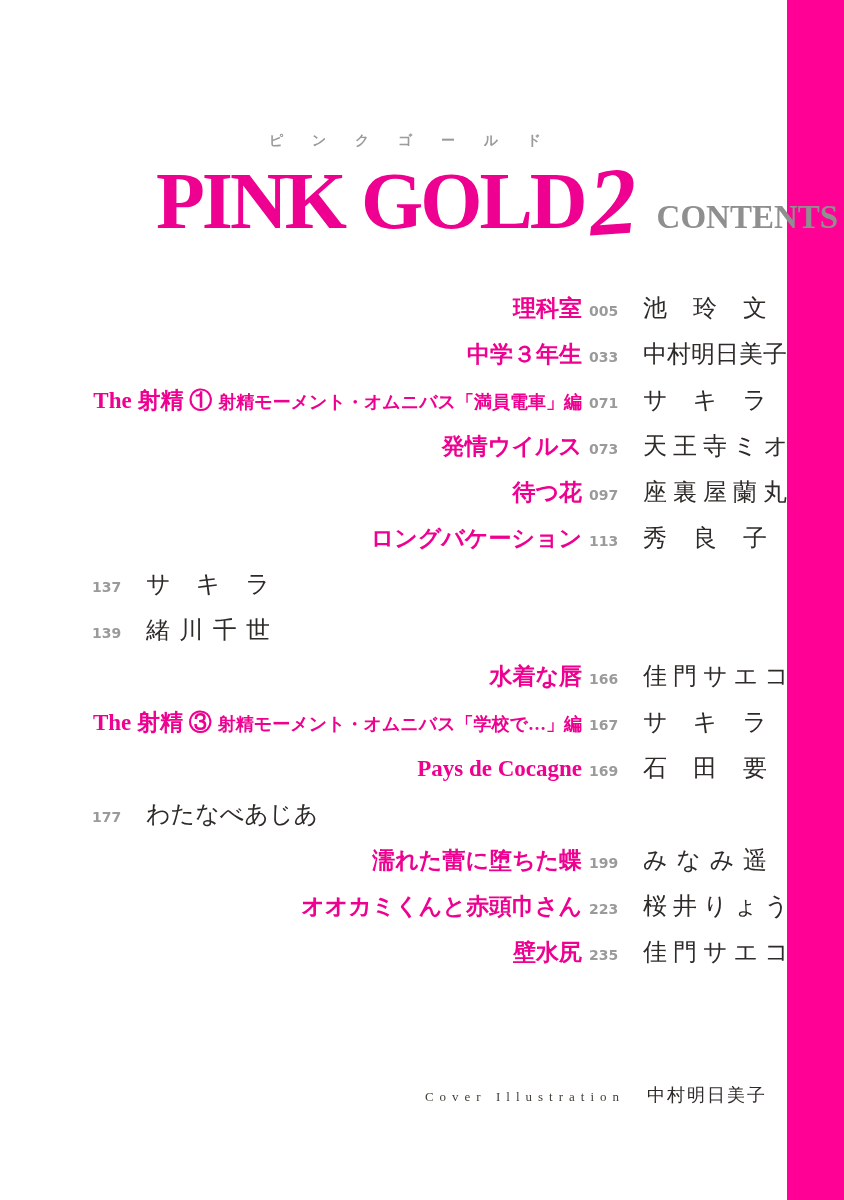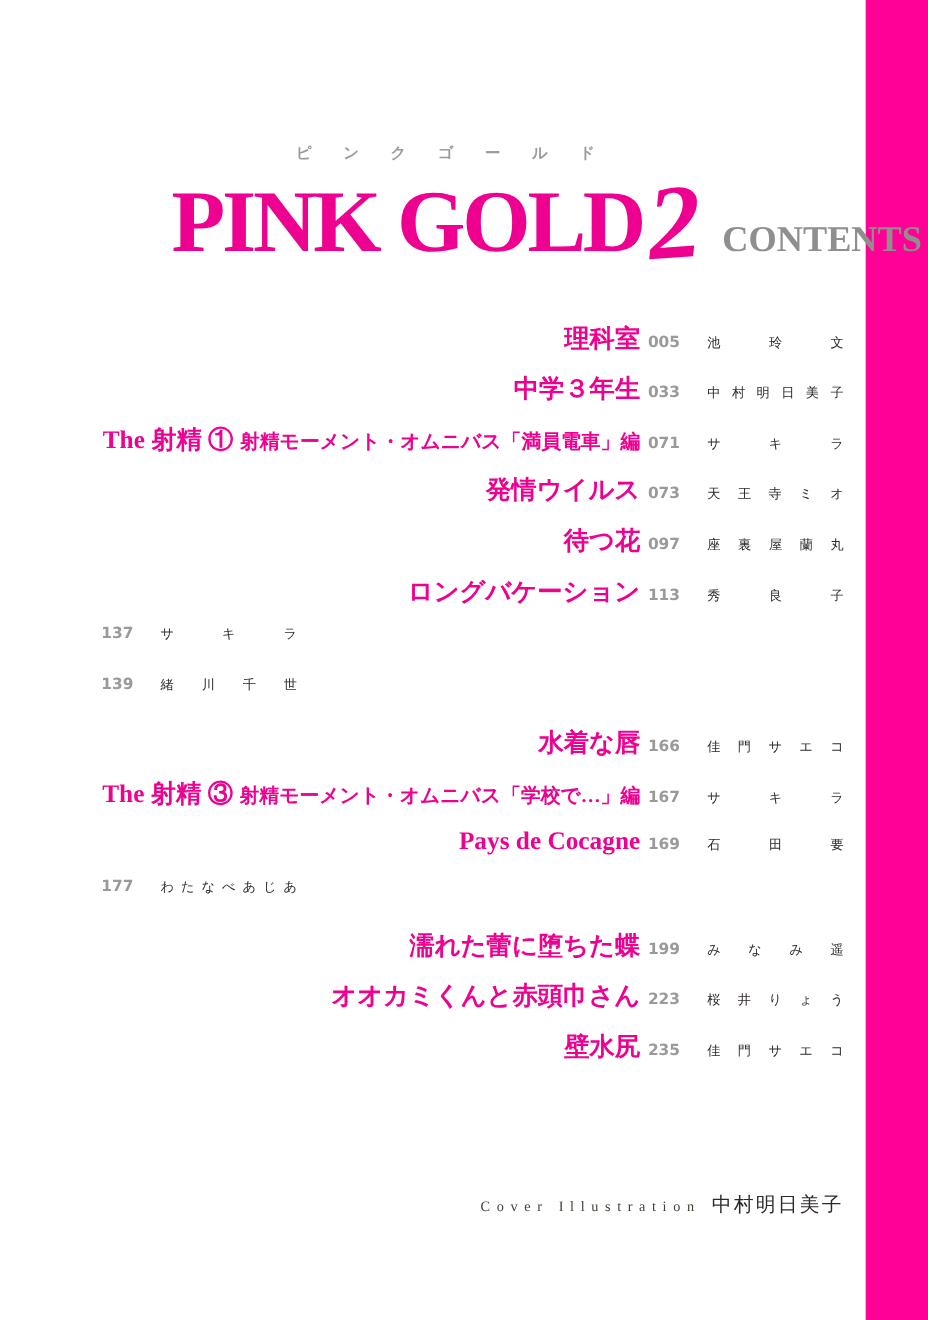--- a/index.html
+++ b/index.html
@@ -59,27 +59,27 @@
   .t-main{font-size:23px;}
   .t-sub{font-size:18px;margin-left:6px;}
   .t-sub:empty{display:none;}
   .toc-page{
     width:34px;margin-left:7px;
     font-family:"DejaVu Sans","Liberation Sans",sans-serif;
     font-size:14px;font-weight:bold;color:var(--numgray);
   }
   .toc-author{
     width:124px;margin-left:20px;
-    font-size:12px;color:var(--ink);
+    font-size:24px;color:var(--ink);
     text-align:justify;text-align-last:justify;
   }
   
   .footer{
     position:absolute;right:77px;top:1083px;
-    display:flex;align-items:baseline;white-space:nowrap;
+    display:flex;align-items:baseline;white-space:nowrap;gap:12px;
   }
   .credit-label{
     font-size:13px;color:#444038;letter-spacing:6px;
     font-family:"Liberation Serif","DejaVu Serif",serif;
   }
   .credit-name{
     font-size:18px;color:var(--ink);margin-left:10px;letter-spacing:2px;
   }
 </style>
 </head>

